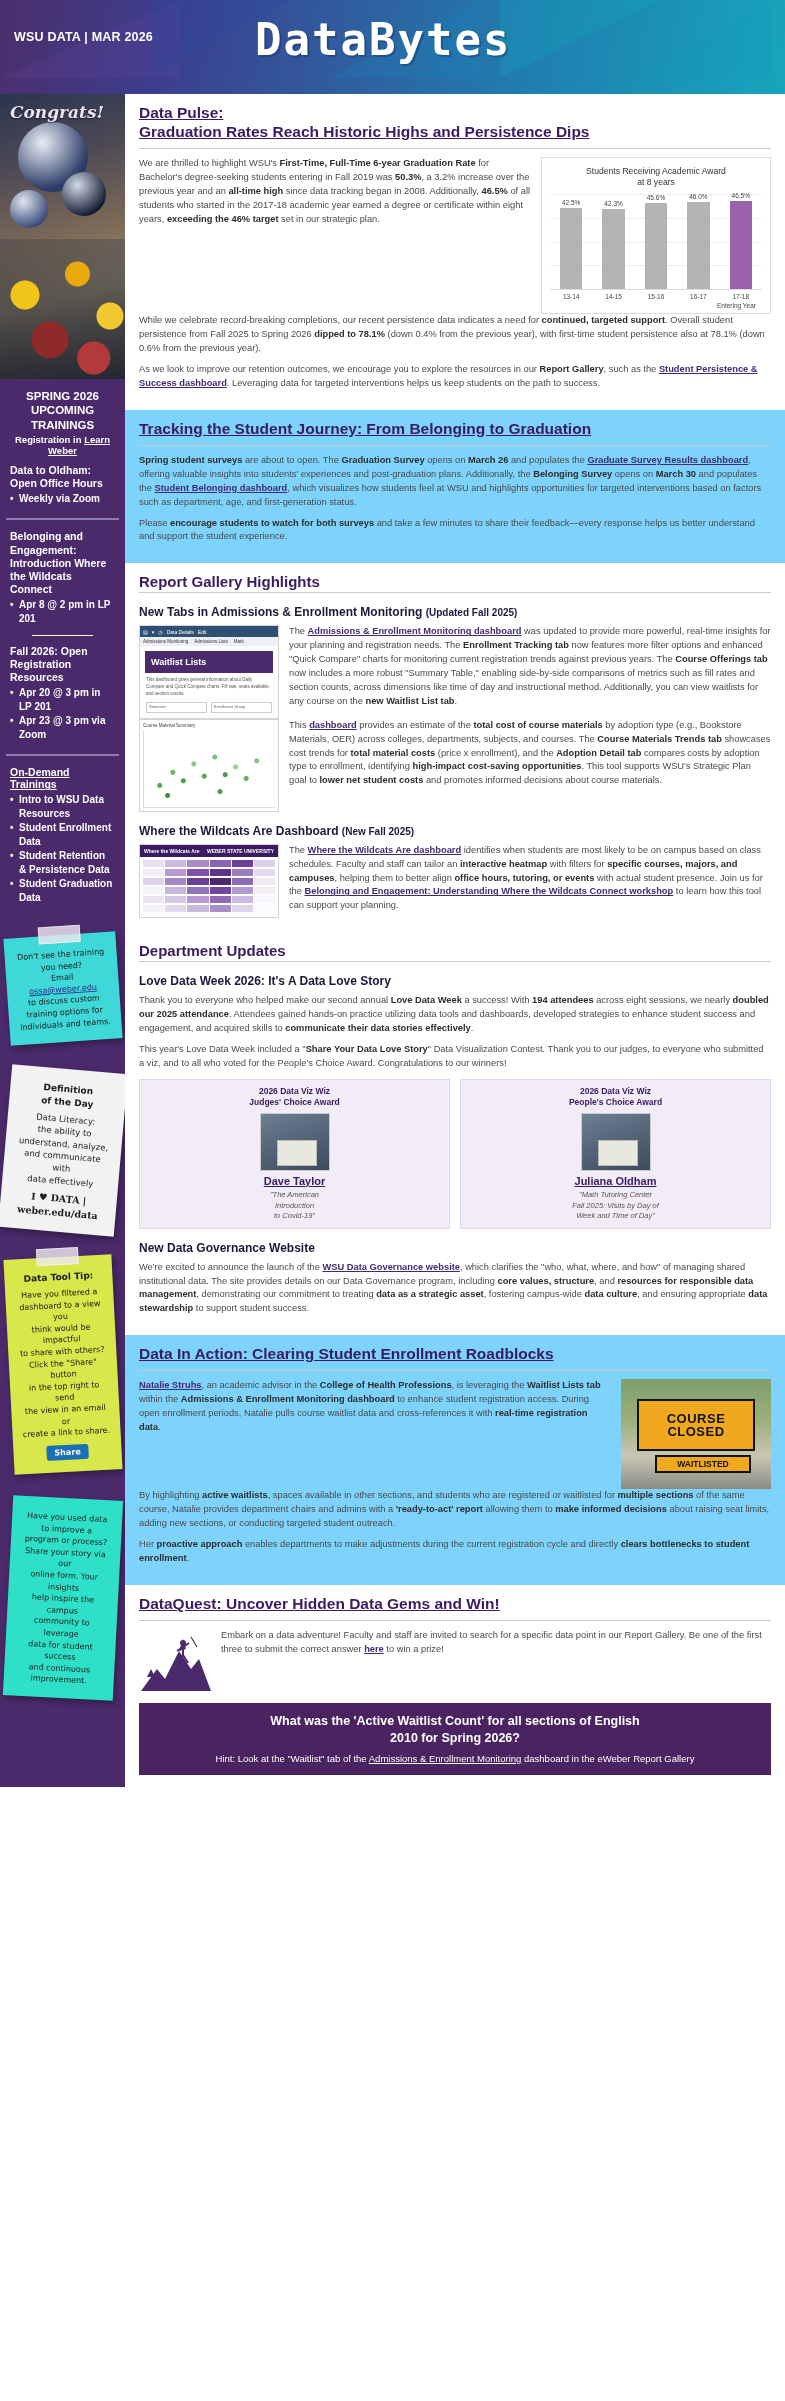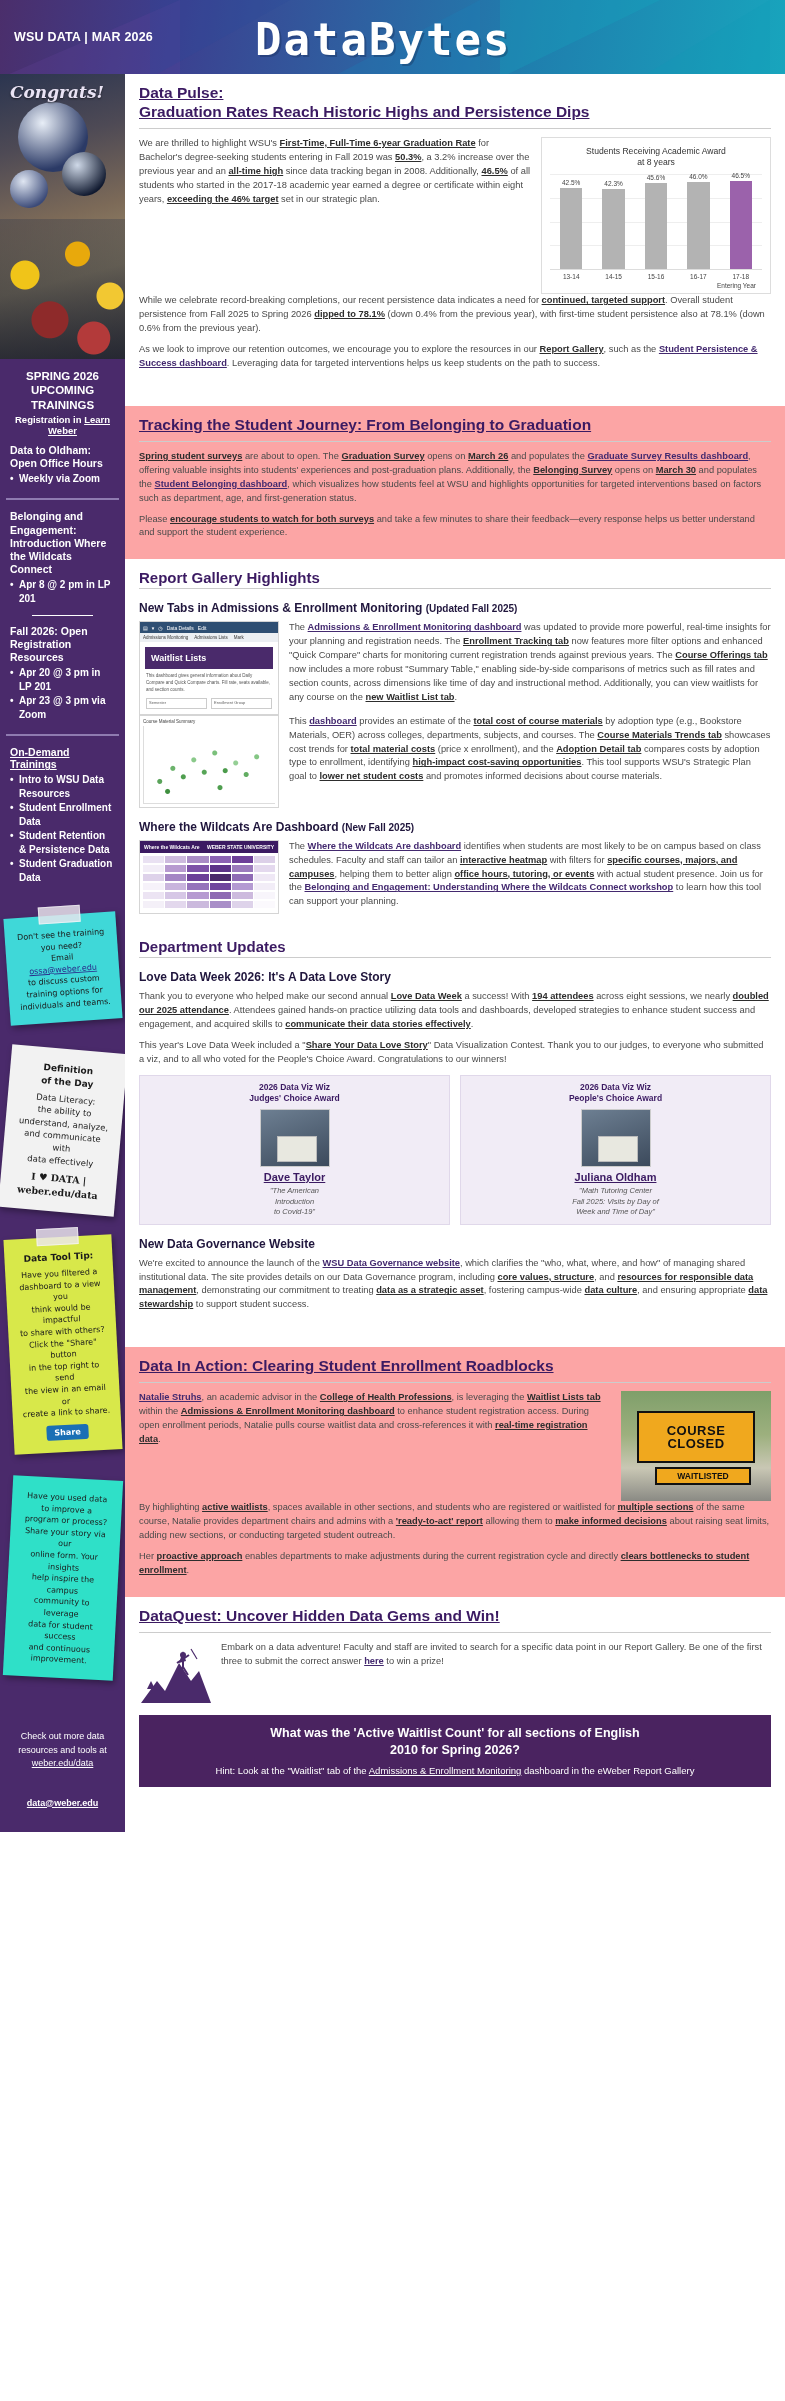--- a/index.html
+++ b/index.html
@@ -6,21 +6,21 @@
   body {
     width: 785px;
     font-family: "Liberation Sans", sans-serif;
     background: #ffffff;
     color: #333;
   }
   .page { width: 785px; position: relative; background: #fff; }
 
   
   .banner {
-    height: 74px;
+    height: 94px;
     position: relative;
     overflow: hidden;
     background: linear-gradient(100deg, #4b2e6b 0%, #3c3f8f 22%, #2f5fa0 45%, #1f7fae 68%, #18a5bd 100%);
   }
   .banner .facet { position: absolute; opacity: .22; }
   .f1 { width:0;height:0;border-left:180px solid transparent;border-bottom:78px solid #6b46a0; left:0; top:0;}
   .f2 { width:0;height:0;border-right:140px solid transparent;border-top:78px solid #2b4a9b; left:150px; top:0;}
   .f3 { width:0;height:0;border-left:150px solid transparent;border-bottom:78px solid #1788c0; left:330px; top:0;}
   .f4 { width:0;height:0;border-right:160px solid transparent;border-top:78px solid #13b0c4; left:500px; top:0;}
   .f5 { width:0;height:0;border-left:130px solid transparent;border-bottom:78px solid #0e9db5; left:640px; top:0;}
@@ -114,29 +114,29 @@
   .share-btn {
     display:inline-block; margin-top:6px; background:#1a6fb5; color:#fff;
     font-size:8px; font-weight:bold; padding:2px 8px; border-radius:3px;
   }
   .side-footer { padding: 16px 8px 22px 8px; text-align:center; color:#fff; font-size:9px; line-height:1.5;}
   .side-footer a { color:#fff; }
   .side-footer .mail { margin-top: 26px; display:block; font-weight:bold; }
 
   
   .sec { padding: 10px 14px 12px 14px; }
-  .sec.alt { background: #fca5a5; margin-top: 16px; }
+  .sec.alt { background: #7dd3fc; }
   h2.sec-title {
     color: #3b1a62; font-size: 15.5px; font-weight: bold; line-height: 1.22;
     padding-bottom: 4px;
     text-decoration: underline;
   }
   .title-rule { border-bottom: 1px solid #ccc; margin: 2px 0 8px 0; }
   p.body { font-size: 9.3px; line-height: 1.5; color: #4a4a4a; margin-bottom: 7px; }
-  p.body b { color: #2d2d2d; text-decoration: underline; }
+  p.body b { color: #2d2d2d; }
   a { color: #43296f; }
   .lnk { color: #43296f; text-decoration: underline; font-weight: bold; }
 
   .two-col { display: flex; gap: 10px; align-items: flex-start; }
   .col-txt { flex: 1 1 auto; }
 
   
   .chart-card {
     flex: 0 0 230px; width: 230px; border: 1px solid #ddd; background:#fff;
     padding: 8px 8px 4px 8px;
@@ -358,26 +358,20 @@
           <div>program or process?</div>
           <div>Share your story via our</div>
           <div>online form. Your insights</div>
           <div>help inspire the campus</div>
           <div>community to leverage</div>
           <div>data for student success</div>
           <div>and continuous improvement.</div>
         </div>
       </div>
 
-      <div class="side-footer">
-        <div>Check out more data</div>
-        <div>resources and tools at</div>
-        <a href="#">weber.edu/data</a>
-        <a href="#" class="mail">data@weber.edu</a>
-      </div>
     </div>
 
     <div class="content">
 
       <div class="sec">
         <h2 class="sec-title">
           <div>Data Pulse:</div>
           <div>Graduation Rates Reach Historic Highs and Persistence Dips</div>
         </h2>
         <div class="title-rule"></div>

